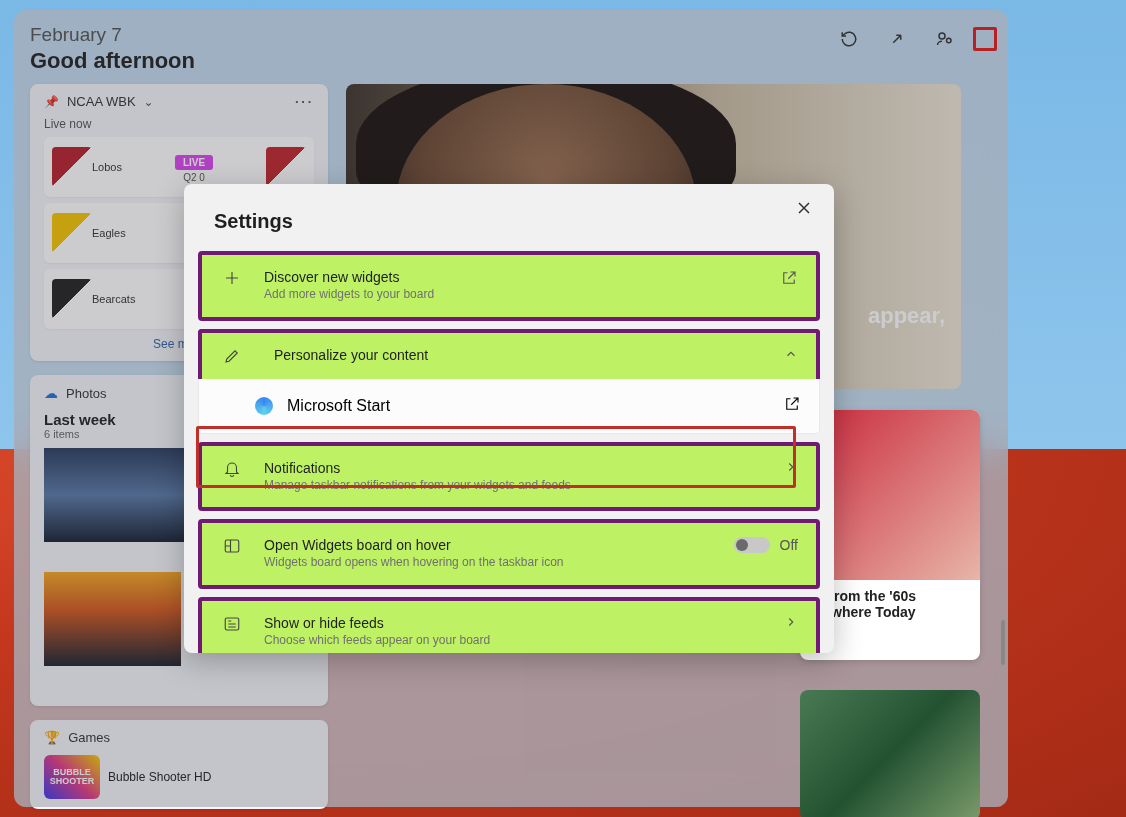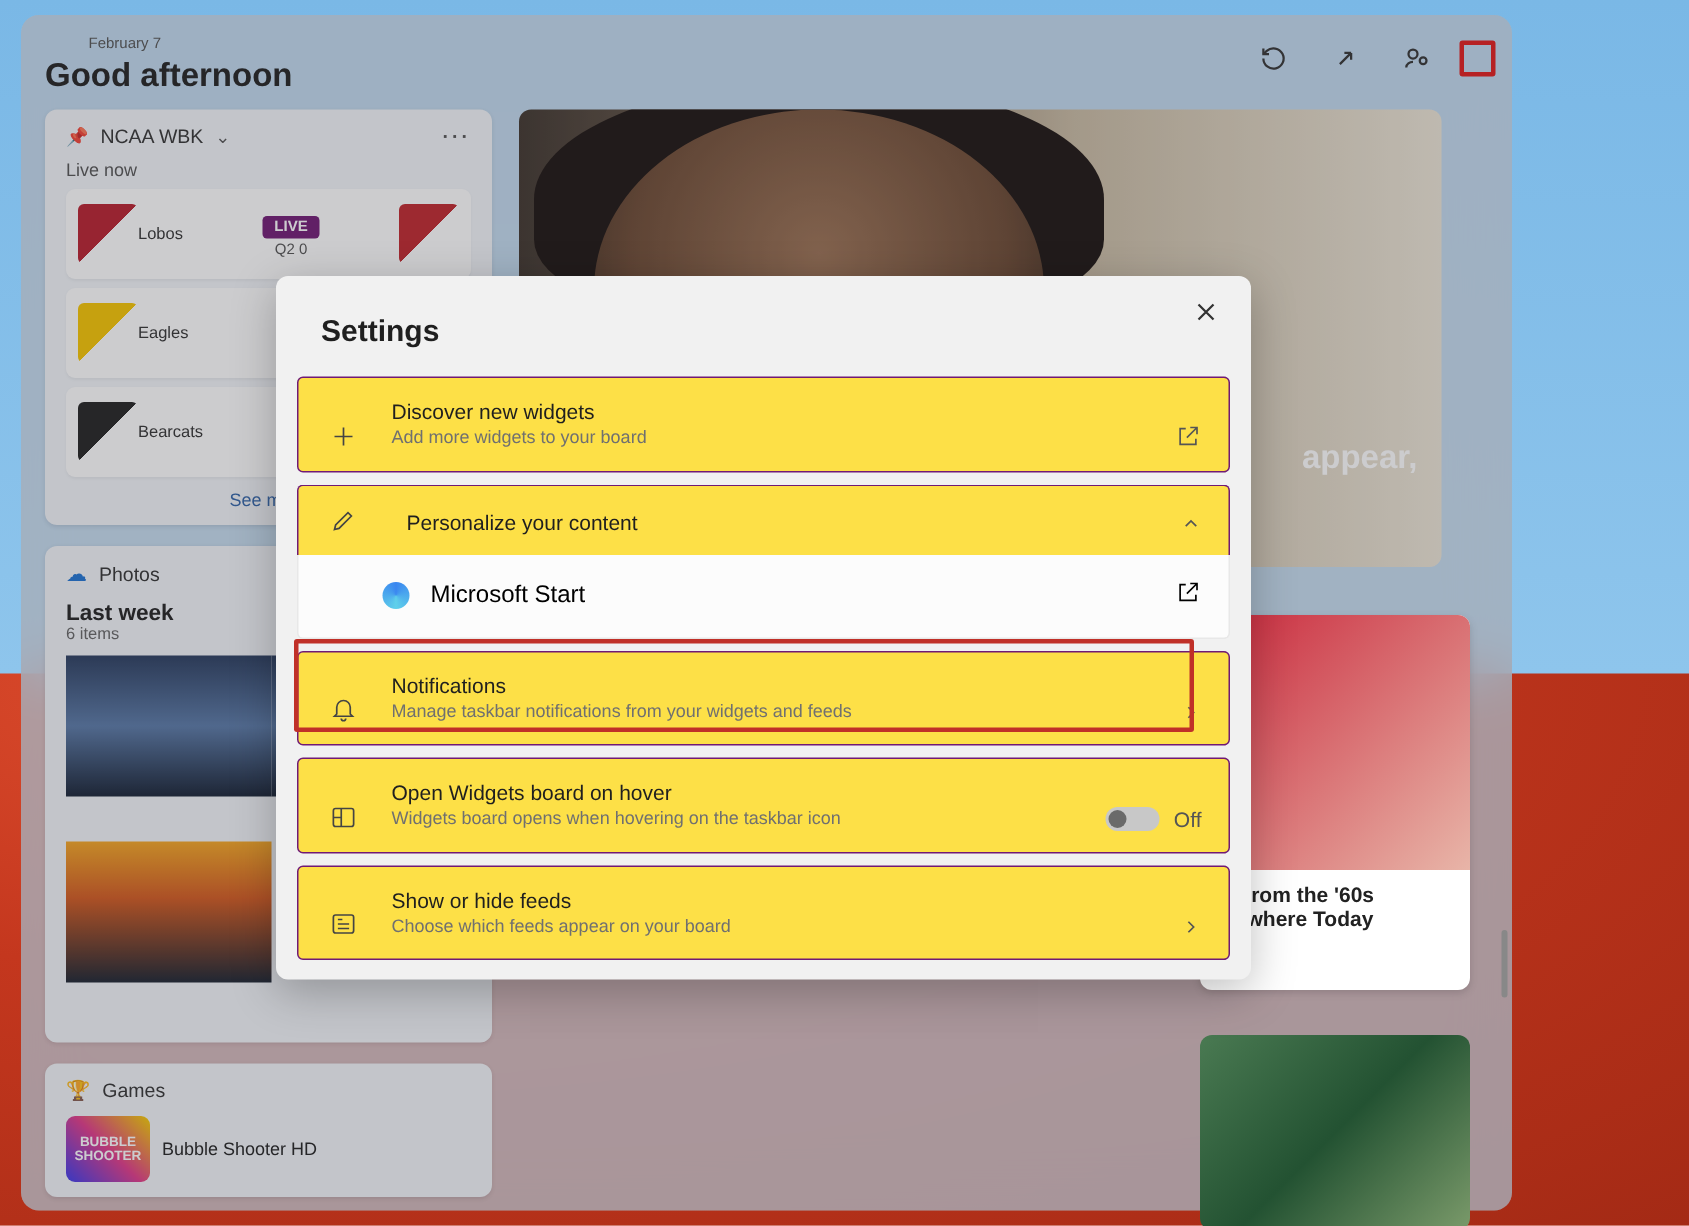--- a/index.html
+++ b/index.html
@@ -27,21 +27,21 @@
     background: rgba(217, 228, 240, 0.75);
     backdrop-filter: blur(20px);
     padding: 14px 16px;
   }
   .board-header {
     display: flex;
     justify-content: space-between;
     align-items: flex-start;
     color: #333;
   }
-  .header-left .date { font-size: 10px; color: #555; margin-left: 29px; }
+  .header-left .date { font-size: 19px; color: #555; }
   .header-left .greeting { font-size: 22px; font-weight: 600; color: #222; margin-top: 2px; }
   .header-right { display: flex; gap: 26px; align-items: center; padding-top: 4px; padding-right: 4px; }
   .hdr-icon { width: 22px; height: 22px; cursor: pointer; color: #333; display:flex; align-items:center; justify-content:center; }
   .gear-highlight { border: 3px solid #e21b1b; padding: 9px; margin: -9px; border-radius: 2px; }
 
   .board-content {
     display:flex; gap:18px; margin-top:10px;
   }
   .left-col { width: 298px; display:flex; flex-direction:column; gap:14px; }
   .card {
@@ -63,21 +63,21 @@
   .teamlogo {
     width:40px; height:40px; border-radius:4px;
     display:flex; align-items:center; justify-content:center;
   }
   .lobos-logo { background: linear-gradient(135deg,#b91f2e 50%,#fff 50%); }
   .eagles-logo { background: linear-gradient(135deg,#f7c600 50%,#fff 50%); }
   .bearcats-logo { background: linear-gradient(135deg,#222 50%,#fff 50%); }
   .opp-logo { background: linear-gradient(135deg,#c0262c 50%,#fff 50%); }
   .team-col { display:flex; flex-direction:row; align-items:center; font-size:11px; color:#333; }
   .game .mid { flex:1; text-align:center; }
-  .live-badge { background:#701a75; color:#fff; font-size:10px; font-weight:700; padding:2px 8px; border-radius:3px; display:inline-block; }
+  .live-badge { background:#d946ef; color:#fff; font-size:10px; font-weight:700; padding:2px 8px; border-radius:3px; display:inline-block; }
   .qtr { font-size:10px; color:#555; margin-top:2px; }
   .time { font-size:18px; font-weight:600; color:#222; }
   .date-small { font-size:10px; color:#666; }
   .see-more { text-align:center; font-size:12px; color:#3366aa; margin-top:8px; cursor:pointer; }
 
   .photos .photos-hdr { display:flex; align-items:center; gap:8px; font-size:13px; color:#333; }
   .cloud-icon { color:#1f74d4; font-size:14px; }
   .photos .lw { font-size:15px; font-weight:700; margin-top:10px; color:#222; }
   .photos .items { font-size:11px; color:#666; }
   .photo-row { display:flex; gap:0; margin-top:8px; flex-wrap:wrap; }
@@ -139,25 +139,25 @@
     background: #f1f1f1;
     border-radius: 8px;
     box-shadow: 0 8px 30px rgba(0,0,0,0.25);
     padding: 14px 12px;
     overflow:hidden;
   }
   .settings-close { position:absolute; top:12px; right:18px; cursor:pointer; color:#333; font-size:16px; width:24px; height:24px; display:flex; align-items:center; justify-content:center; }
   .settings-title { font-size:20px; font-weight:600; color:#1f1f1f; padding: 12px 18px 18px 18px; }
   .settings-list { display:flex; flex-direction:column; gap:8px; padding: 0 2px; }
   .settings-item {
-    background:#fde047;
-    border:1px solid #701a75;
+    background:#bef264;
+    border:4px solid #701a75;
     border-radius:4px;
     padding: 14px 18px;
-    display:flex; align-items:flex-end; gap:20px;
+    display:flex; align-items:flex-start; gap:20px;
     cursor:pointer;
   }
   .settings-item .icon-col { width:24px; display:flex; justify-content:center; color:#444; }
   .settings-item .text-col { flex:1; }
   .settings-item .item-title { font-size:14px; color:#1f1f1f; }
   .settings-item .item-sub { font-size:12px; color:#707070; margin-top:2px; line-height:1.3; max-width:340px; }
   .settings-item .trail { color:#555; font-size:14px; display:flex; align-items:center; gap:10px; }
   .personalize-group .settings-item:first-child { border-bottom-left-radius:0; border-bottom-right-radius:0; margin-bottom:0;gap:30px; }
   .sub-item {
     background:#fcfcfc;

